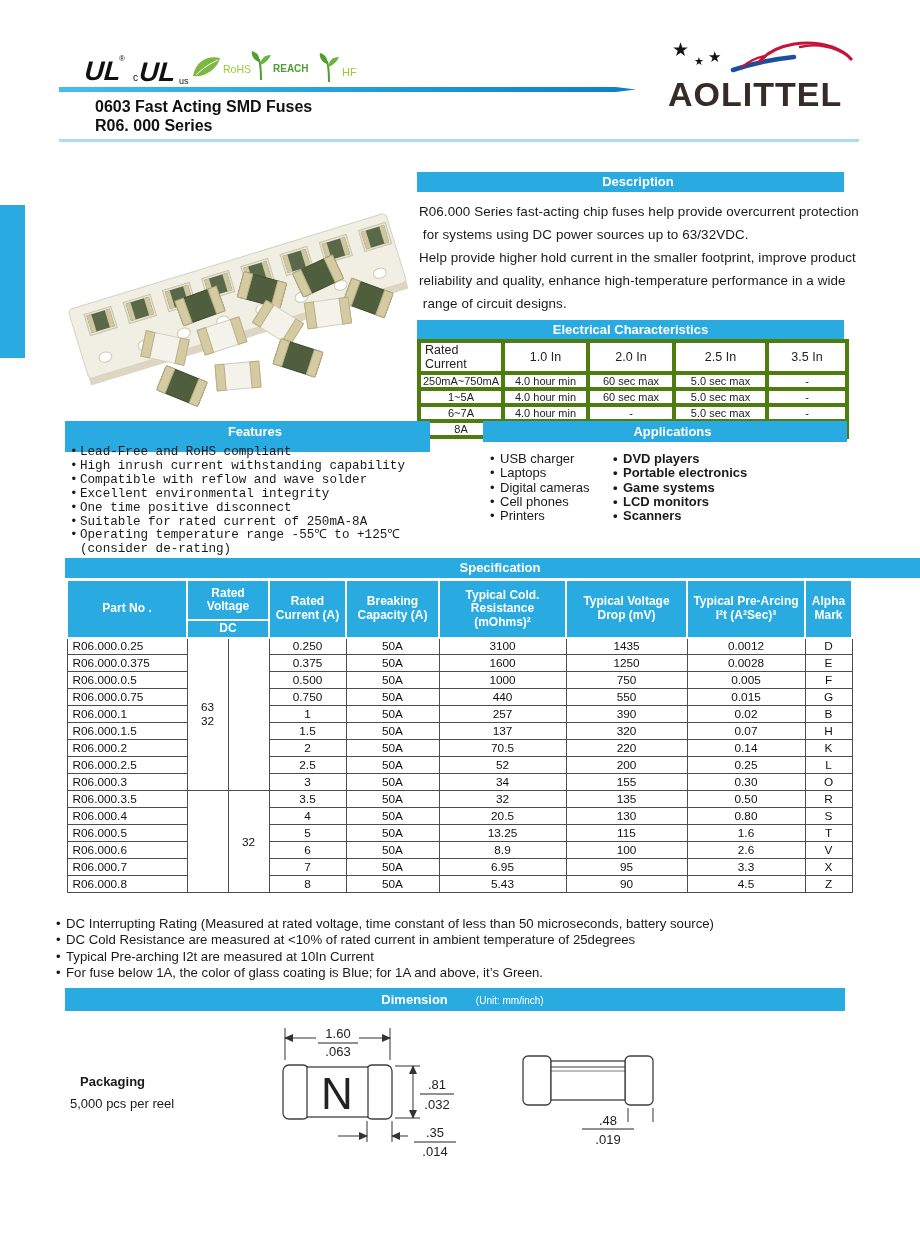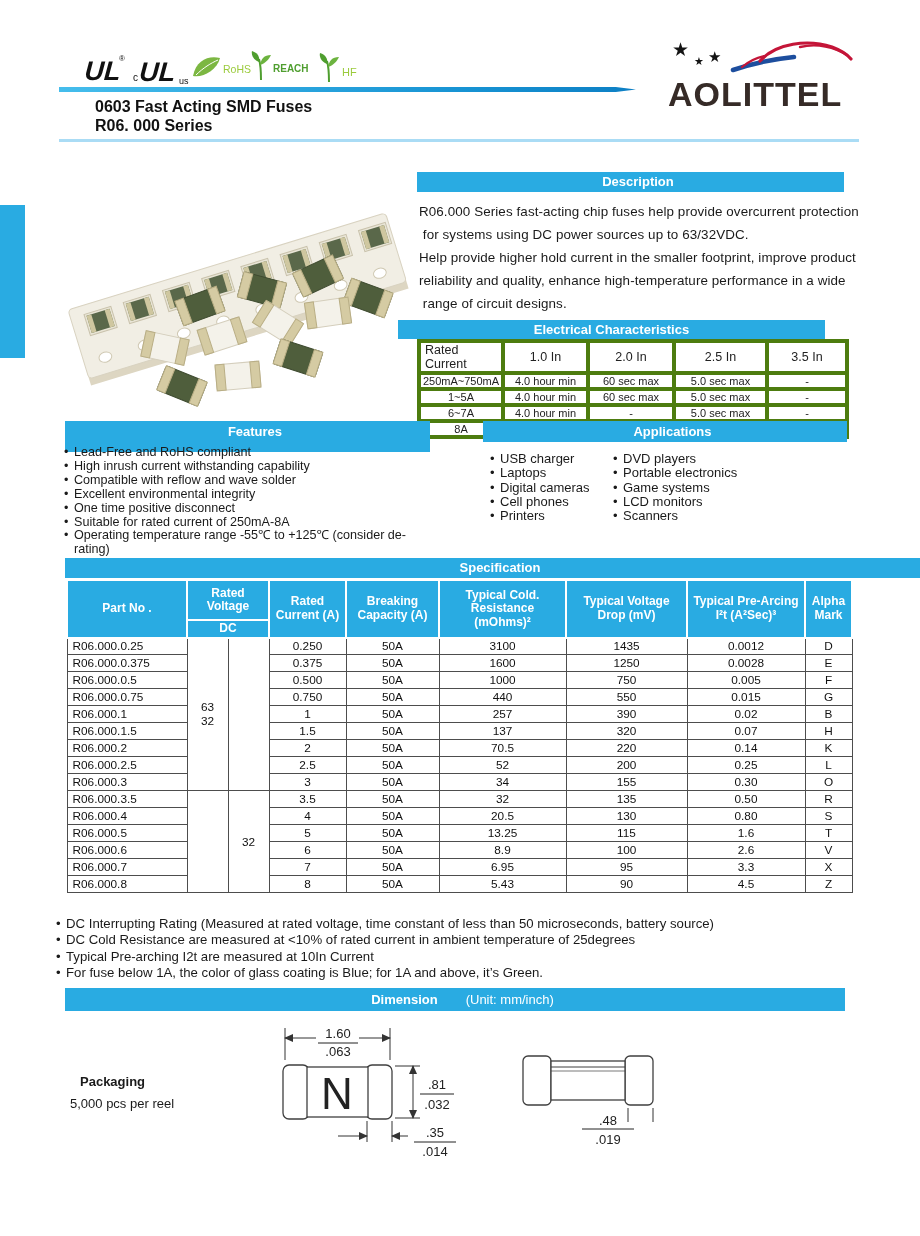--- a/index.html
+++ b/index.html
@@ -16,48 +16,48 @@
     clip-path:polygon(0 0, 96.5% 0, 100% 50%, 96.5% 100%, 0 100%); }
   .light-line { position:absolute; left:59px; top:139px; width:800px; height:3px; background:#aadcf5; }
   .doc-title { position:absolute; left:95px; top:97px; font-size:16px; font-weight:bold; line-height:19px; color:#111; }
   .brand { position:absolute; left:642px; top:30px; }
 
   
   .bar { position:absolute; background:#29abe2; color:#fff; font-weight:bold; font-size:13px;text-align:center; }
   .bar.left-label { padding-left:15px; }
   .bar.center-label { text-align:center; }
   #desc-bar  { left:417px; top:172px; width:427px; height:20px; line-height:20px; }
-  #elec-bar  { left:398px; top:320px; width:427px; height:19px; line-height:19px; }
+  #elec-bar  { left:417px; top:320px; width:427px; height:19px; line-height:19px; }
   #feat-bar  { left:65px;  top:421px; width:365px; height:31px; line-height:21px; }
   #app-bar   { left:483px; top:421px; width:364px; height:21px; line-height:21px; }
   #spec-bar  { left:65px;  top:558px; width:870px; height:20px; line-height:20px; }
   #dim-bar   { left:65px;  top:988px; width:780px; height:23px; line-height:23px; }
-  #dim-bar .unit { font-weight:normal; margin-left:28px; font-size:13px; }
+  #dim-bar .unit { font-weight:normal; margin-left:28px; font-size:10px; }
 
   
   .desc-text { position:absolute; left:419px; top:200px; width:440px; font-size:13.4px; }
   .desc-line { white-space:pre; line-height:23px; letter-spacing:0.1px; }
 
   
   .elec-table { position:absolute; left:417px; top:339px; width:428px; border-collapse:collapse; table-layout:fixed; }
   .elec-table th, .elec-table td { border:4px solid #4d7c0f; text-align:center; color:#222; font-weight:normal; }
   .elec-table th { font-size:12.5px; height:17px; }
   .elec-table th.left { text-align:left; padding-left:4px; }
   .elec-table td { font-size:11px; height:13px; }
 
   
   .plain-list { list-style:none; }
   .plain-list li { position:relative; padding-left:10px; }
   .plain-list li::before { content:"\2022"; position:absolute; left:0; top:0; }
-  #features-list { position:absolute; left:64px; top:446px; width:370px; font-size:12.6px; }
+  #features-list { position:absolute; left:70px; top:446px; width:370px; font-size:12.6px;font-family:Liberation Mono, monospace; }
   #features-list li { line-height:13.9px; }
   .app-list { position:absolute; top:452px; font-size:13px; }
   .app-list li { line-height:14.3px; }
   #app-col1 { left:490px; }
-  #app-col2 { left:613px; }
+  #app-col2 { left:613px;font-weight:bold; }
 
   
   .spec-table { position:absolute; left:66px; top:579px; border-collapse:collapse; table-layout:fixed; }
   .spec-table th { background:#29abe2; color:#fff; font-weight:bold; font-size:12px; line-height:13.5px;
                    border:2px solid #fff; text-align:center; vertical-align:middle; padding:1px 2px; }
   .spec-table thead tr:first-child th { height:40px; }
   .spec-table thead tr.dc-row th { height:17px; }
   .spec-table td { border:1px solid #4d4d4d; text-align:center; font-size:11.8px; height:17px; color:#111; }
   .spec-table td.part { text-align:left; padding-left:5px; }
   .spec-table td.volt { white-space:pre-line; line-height:14px; vertical-align:middle; }

